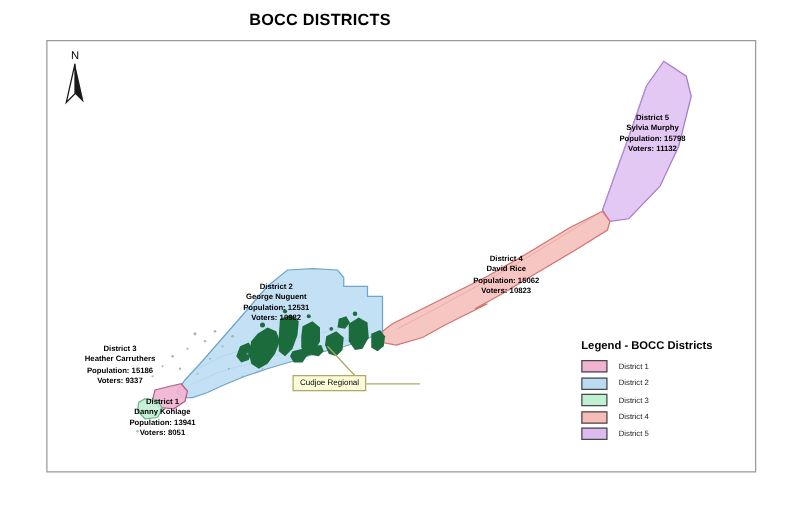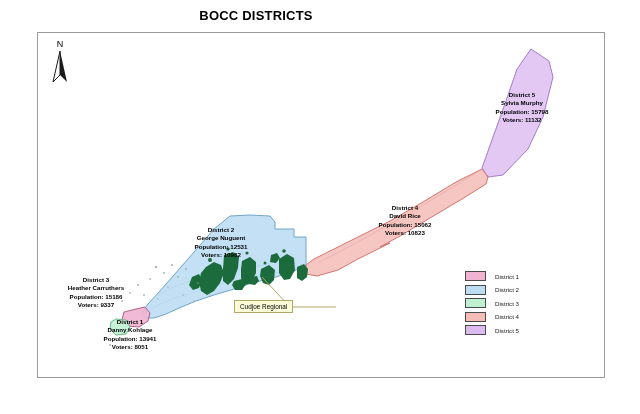--- a/index.html
+++ b/index.html
@@ -256,20 +256,21 @@
     <span class="ln">Danny Kohlage</span>
     <span class="ln">Population:  13941</span>
     <span class="ln">Voters:  8051</span>
   </div>
 
   <div id="callout-cudjoe" style="left:196px; top:267px;">
     <span>Cudjoe Regional</span>
   </div>
 
   <div id="legend">
+    <div id="legend-title">Legend - BOCC Districts</div>
 
     <div class="legend-row">
       <span class="legend-swatch" style="background:#f0b4d2;"></span>
       <span class="legend-text">District 1</span>
     </div>
 
     <div class="legend-row">
       <span class="legend-swatch" style="background:#bcdcf2;"></span>
       <span class="legend-text">District 2</span>
     </div>

